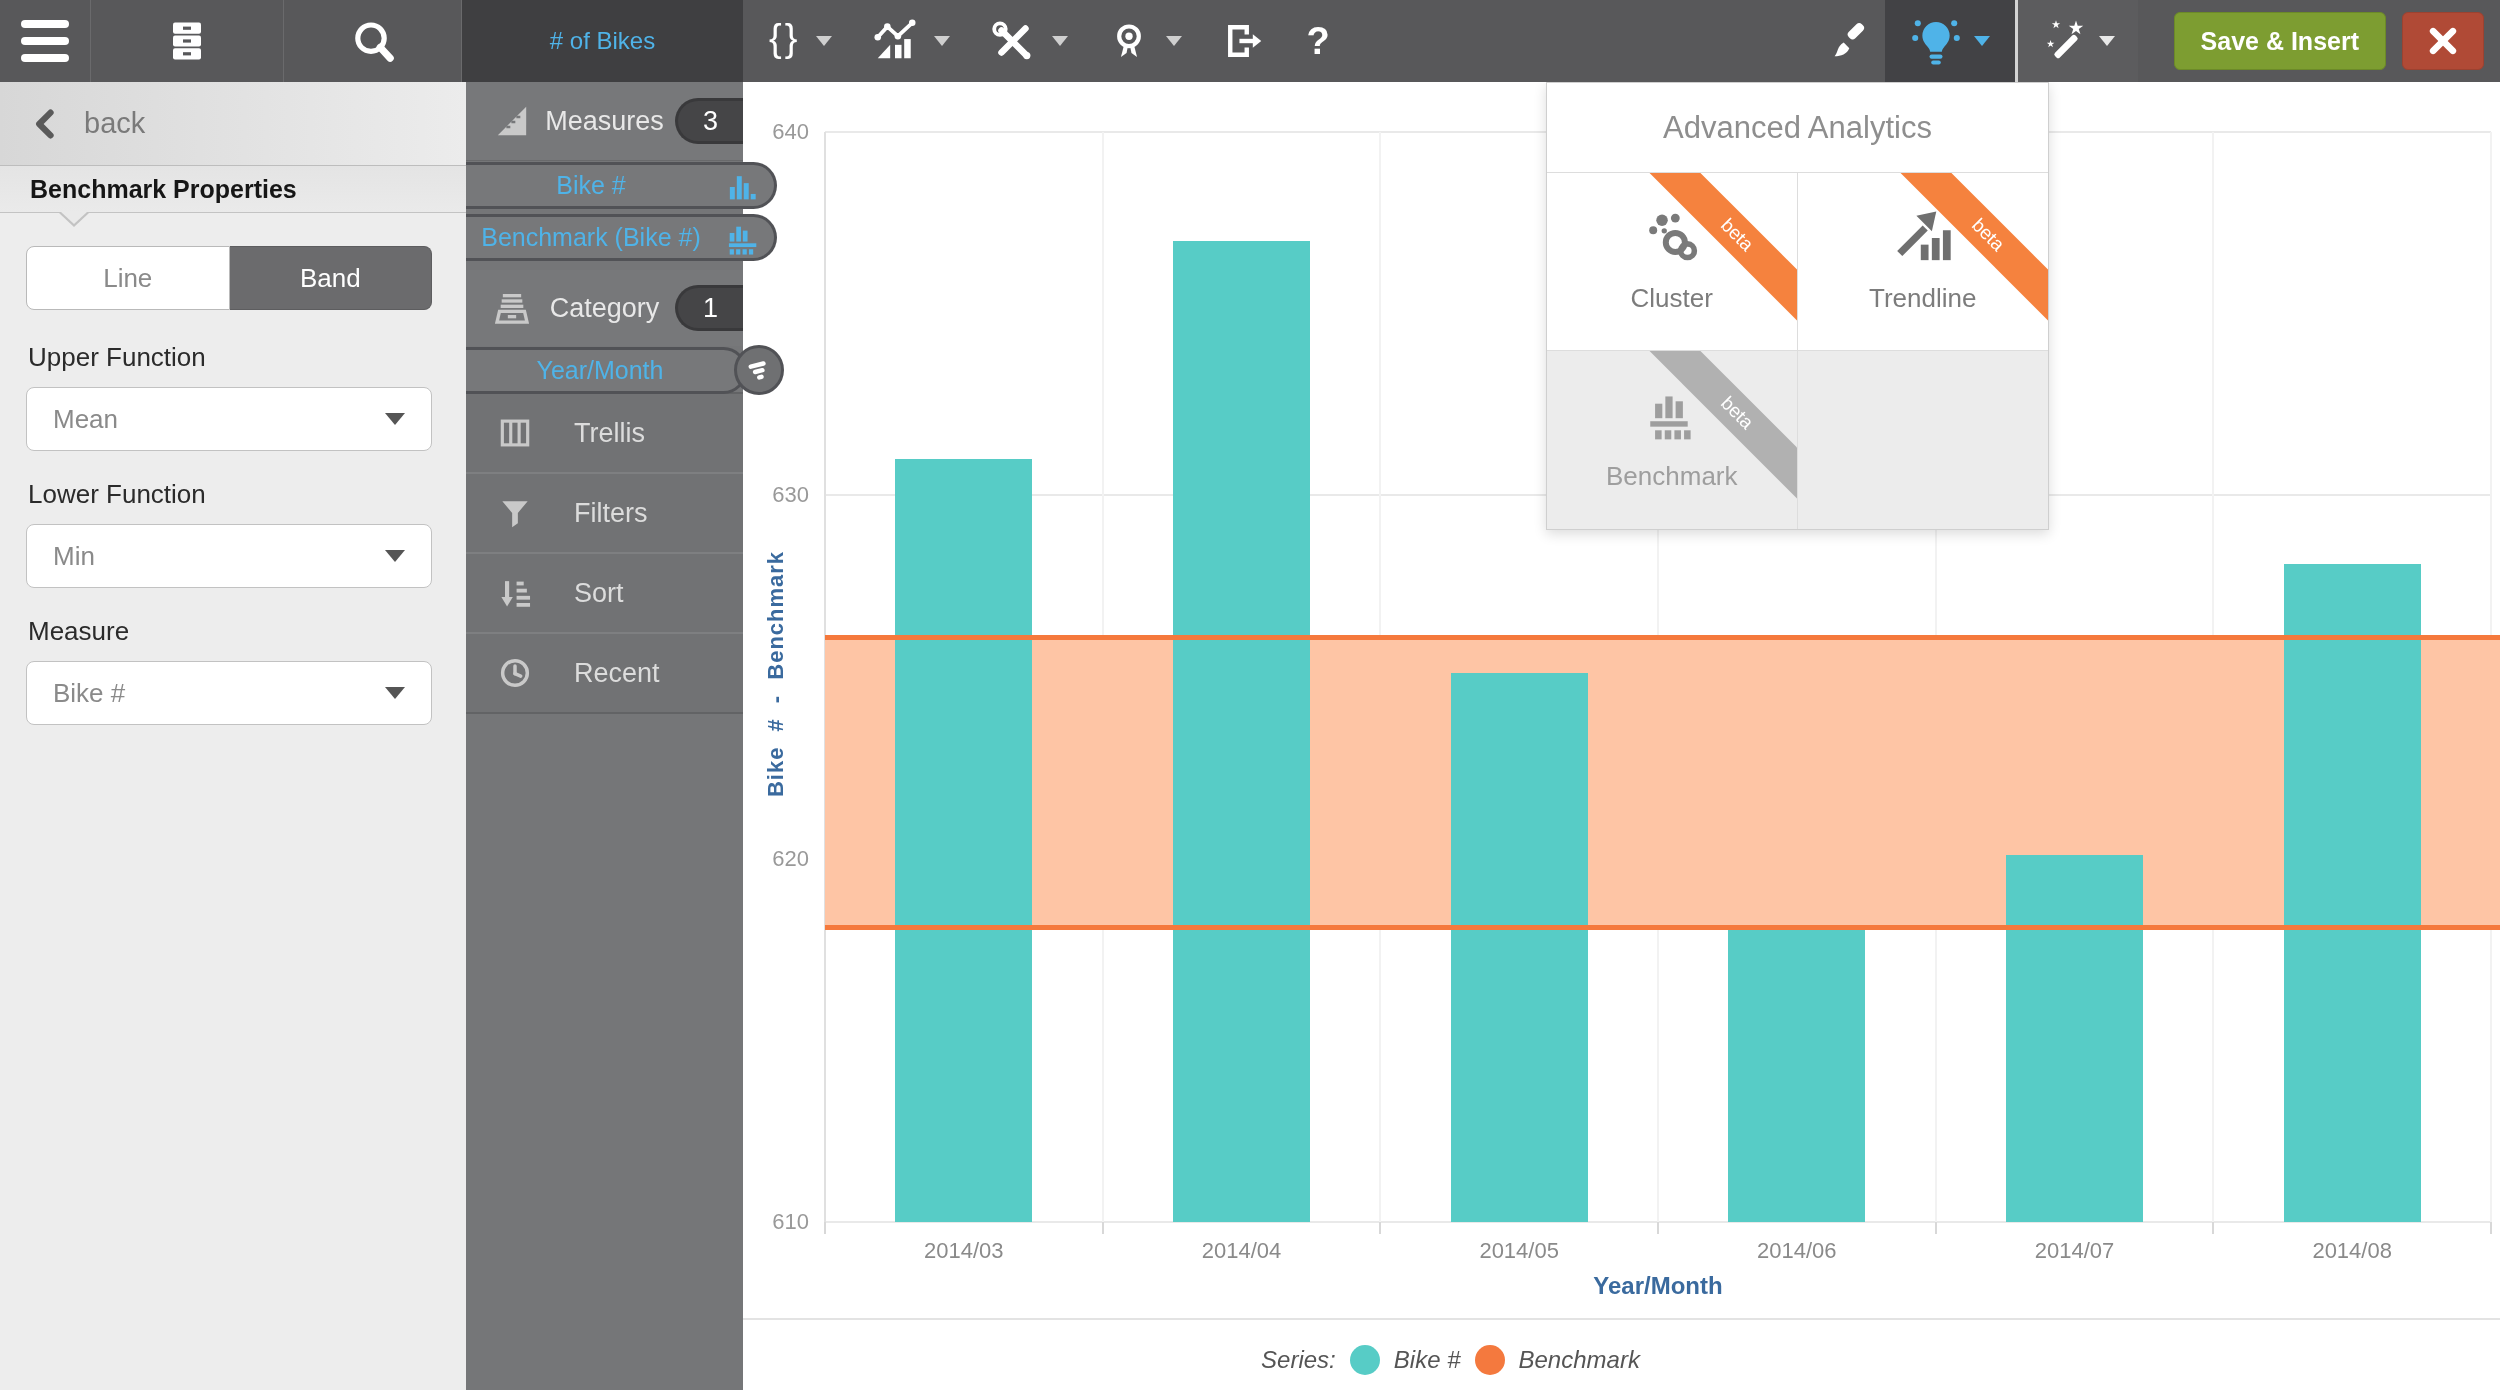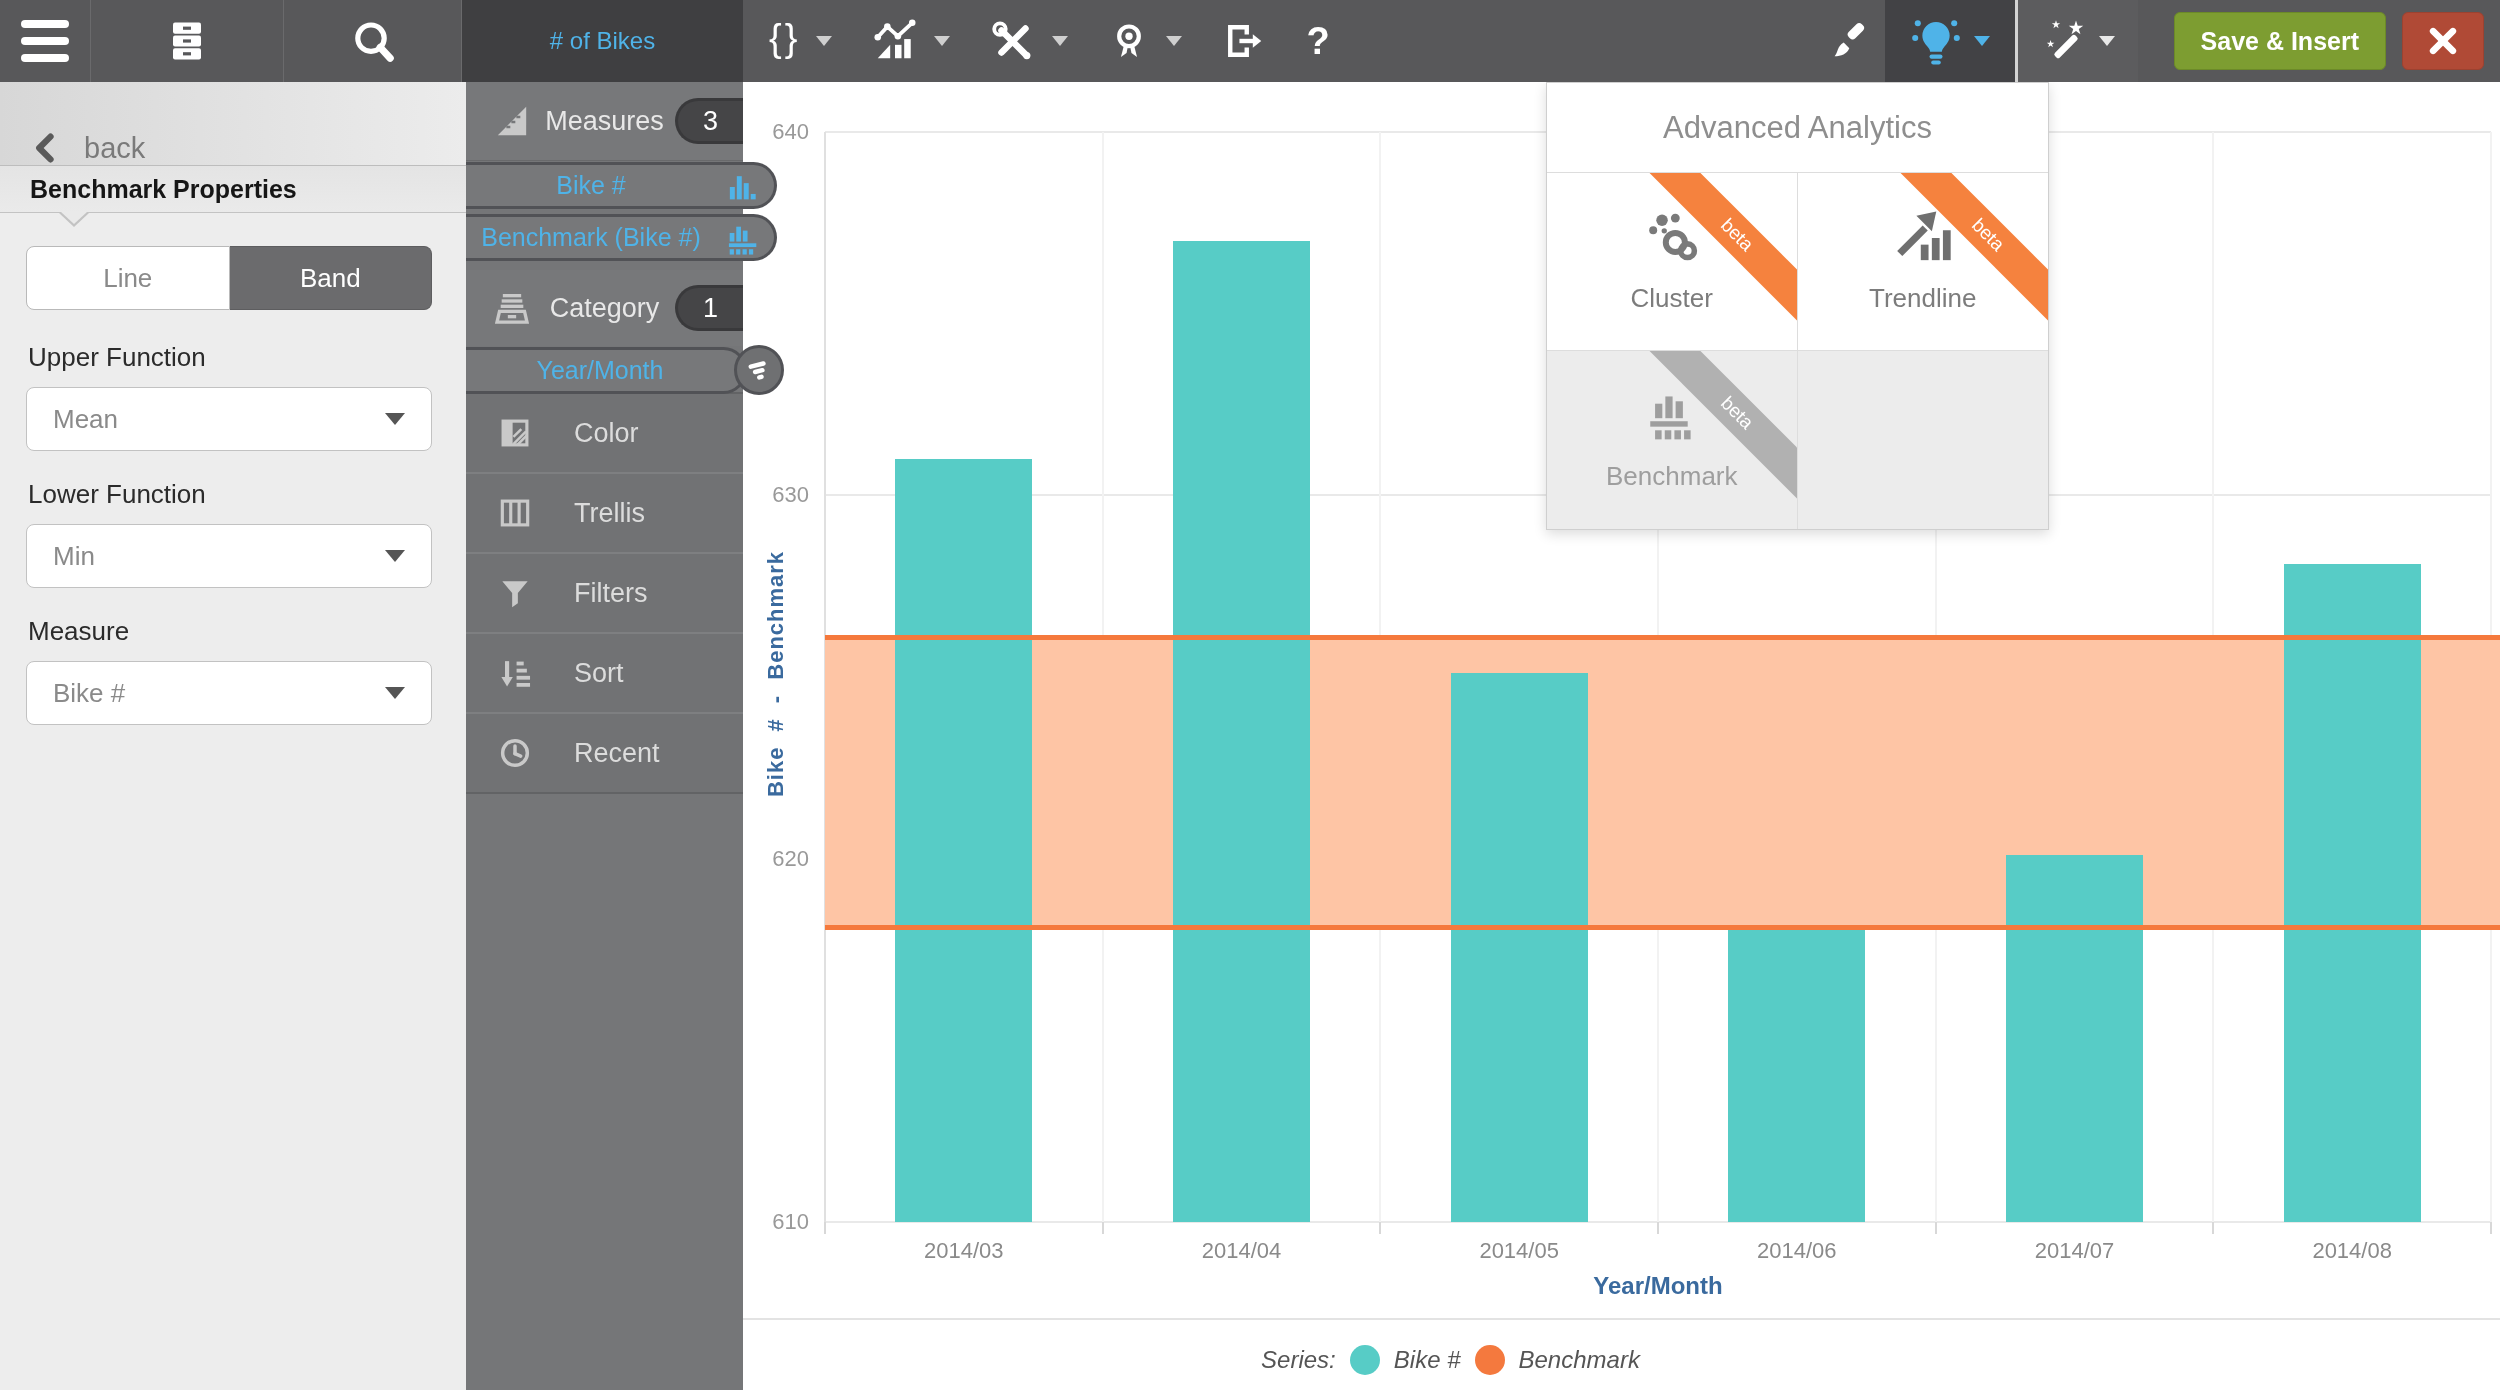--- a/index.html
+++ b/index.html
@@ -38,21 +38,21 @@
   .btn-save { height:58px; padding:0 26px; margin:0 16px 0 36px; background:#7d9d31;
     border:1px solid #6c8a28; border-radius:6px; color:#fff; font-size:25px; font-weight:bold;
     display:flex; align-items:center; cursor:pointer; }
   .btn-close { width:82px; height:58px; margin-right:16px; background:#b04a36;
     border:1px solid #9c4230; border-radius:6px; display:flex; align-items:center;
     justify-content:center; cursor:pointer; }
   
   .left-panel { position:absolute; left:0; top:82px; width:466px; height:1308px;
     background:#ededed; z-index:30; }
   .lp-back { height:84px; background:linear-gradient(90deg,#d7d7d7,#ececec);
-    border-bottom:1px solid #bdbdbd; display:flex; align-items:flex-end; gap:20px;
+    border-bottom:1px solid #bdbdbd; display:flex; align-items:center; gap:20px;
     padding-left:30px; color:#7a7a7a; font-size:29px; cursor:pointer; }
   .lp-header { height:47px; background:linear-gradient(#e4e4e4,#eaeaea);
     border-bottom:1px solid #c3c3c3; display:flex; align-items:center; padding-left:30px;
     font-size:25px; font-weight:bold; color:#161616; position:relative; }
   .lp-header::before { content:''; position:absolute; left:59px; top:47px;
     border-left:15px solid transparent; border-right:15px solid transparent;
     border-top:14px solid #c3c3c3; }
   .lp-header::after { content:''; position:absolute; left:61px; top:46px;
     border-left:13px solid transparent; border-right:13px solid transparent;
     border-top:12px solid #eaeaea; }
@@ -346,30 +346,20 @@
           <rect x="6.8" y="11" width="9.6" height="3.6" rx="1.8"></rect>
           <rect x="9" y="16" width="5.4" height="3.6" rx="1.8"></rect>
         </g>
       </svg>
     </span>
   </div>
 
   <div class="ts-tools">
     <div class="trow">
       <svg width="38" height="38" viewBox="0 0 24 24">
-        <rect x="4.5" y="4.5" width="15" height="15" fill="none" stroke="#c9c9c9" stroke-width="2"></rect>
-        <rect x="4.5" y="4.5" width="6" height="15" fill="#c9c9c9"></rect>
-        <line x1="11" y1="19" x2="19" y2="11" stroke="#c9c9c9" stroke-width="1.6"></line>
-        <line x1="11" y1="14.5" x2="16" y2="9.5" stroke="#c9c9c9" stroke-width="1.6"></line>
-        <line x1="13.5" y1="19.5" x2="19.3" y2="13.7" stroke="#c9c9c9" stroke-width="1.6"></line>
-      </svg>
-      <span>Color</span>
-    </div>
-    <div class="trow">
-      <svg width="38" height="38" viewBox="0 0 24 24">
         <rect x="4" y="4.5" width="16" height="15" fill="none" stroke="#c9c9c9" stroke-width="2"></rect>
         <line x1="9.3" y1="4.5" x2="9.3" y2="19.5" stroke="#c9c9c9" stroke-width="2"></line>
         <line x1="14.6" y1="4.5" x2="14.6" y2="19.5" stroke="#c9c9c9" stroke-width="2"></line>
       </svg>
       <span>Trellis</span>
     </div>
     <div class="trow">
       <svg width="38" height="38" viewBox="0 0 24 24">
         <polygon points="4,4.5 20,4.5 13.8,12 13.8,18.5 10.2,21 10.2,12" fill="#c9c9c9"></polygon>
       </svg>

